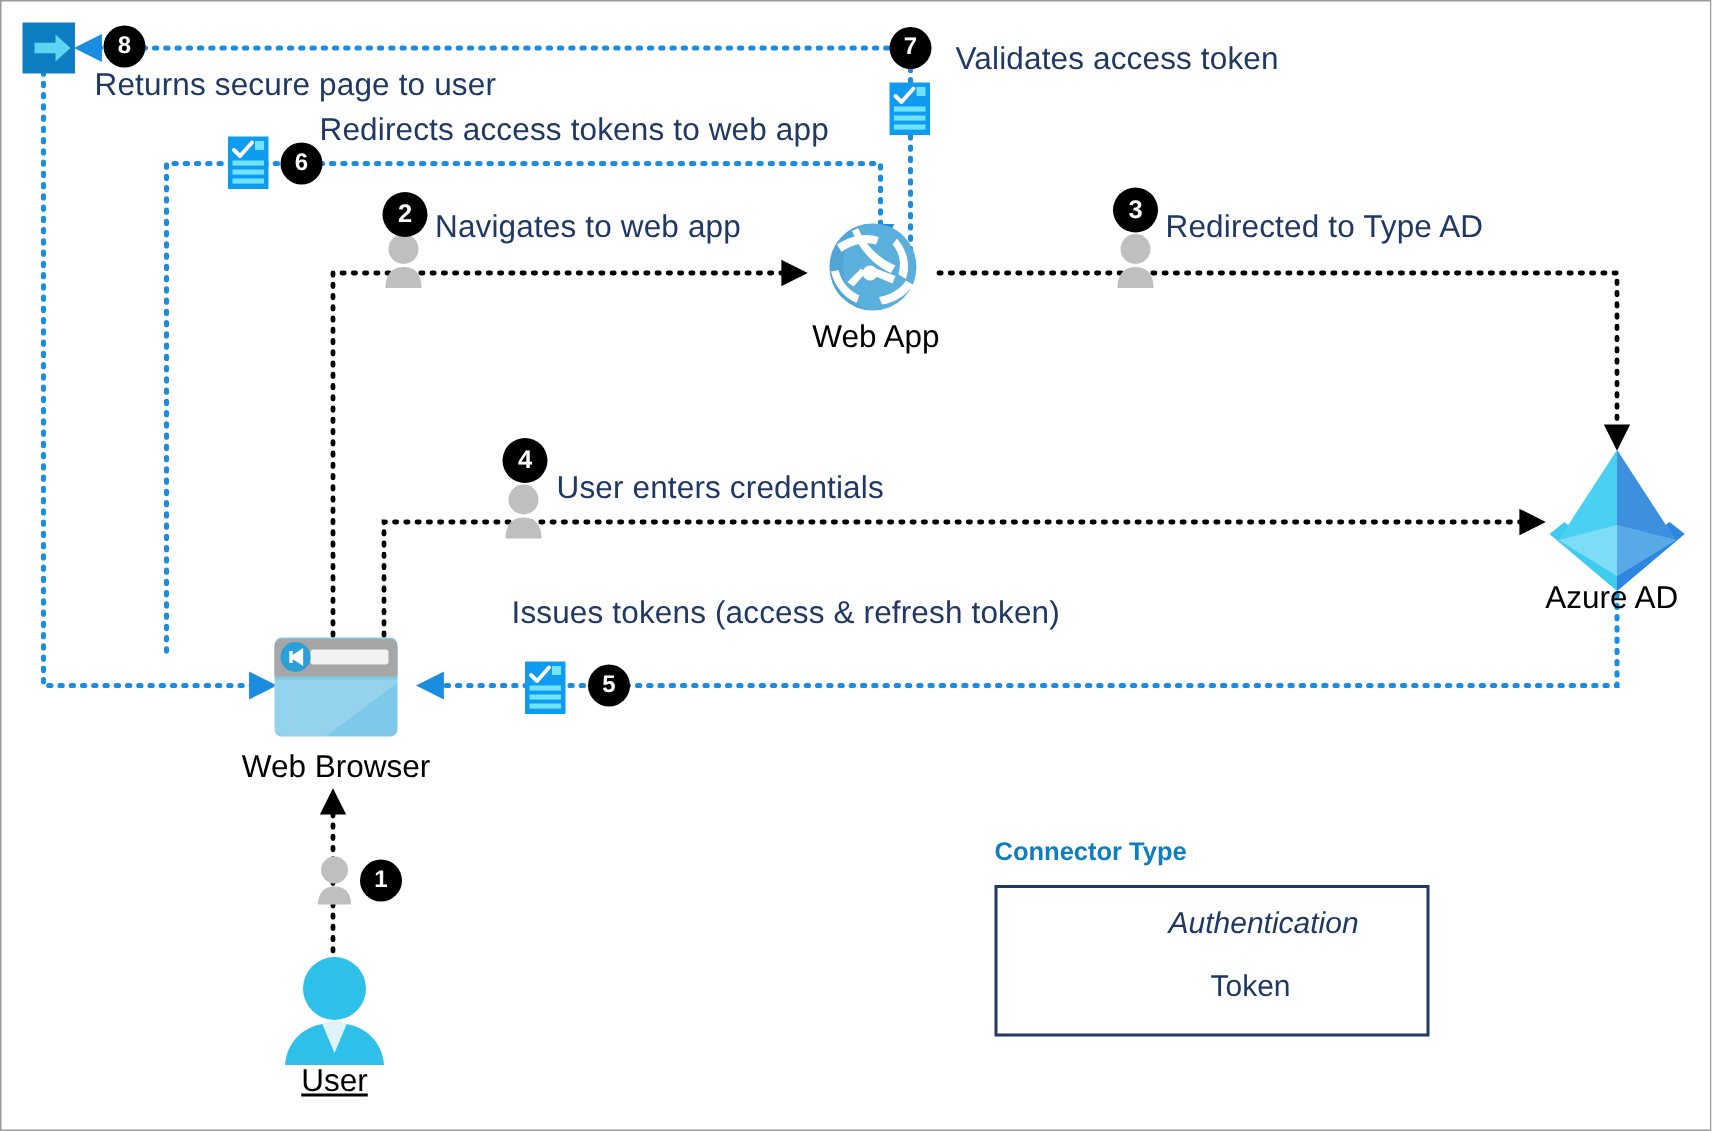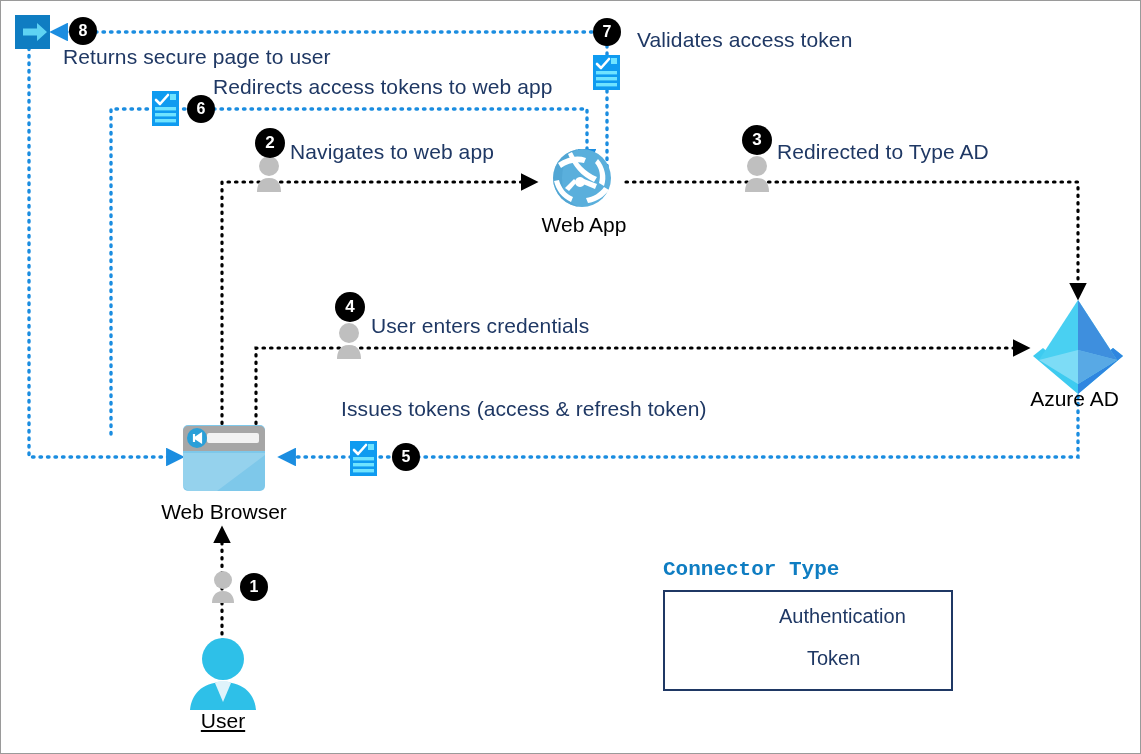--- a/index.html
+++ b/index.html
@@ -66,24 +66,23 @@
   }
   
   #legend-box {
     position: absolute;
     border: 2px solid #1f3864;
     background: #ffffff;
     box-sizing: border-box;
   }
   #legend-title {
     position: absolute;
-    font-size: 21px;
+    font-size: 17px;
     font-weight: bold;
     color: #0f7dc2;
-    font-family: Liberation Mono, monospace;
   }
   .legend-label {
     position: absolute;
     font-size: 20px;
     color: #1f3864;
   }
 </style>
 </head>
 <body>
 
@@ -224,16 +223,16 @@
   <div class="lbl step-text" style="left:370px; top:313px;">User enters credentials</div>
   <div class="lbl step-text" style="left:340px; top:396px;">Issues tokens (access &amp; refresh token)</div>
 
   <div class="lbl node-label" style="left:521px; top:212px; width:124px;">Web App</div>
   <div class="lbl node-label" style="left:1006px; top:386px; width:135px;">Azure AD</div>
   <div class="lbl node-label" style="left:155px; top:499px; width:136px;">Web Browser</div>
   <div class="lbl node-label" style="left:180px; top:708px; width:84px;text-decoration:underline;">User</div>
 
   <div id="legend-title" style="left:662px; top:557px;">Connector Type</div>
   <div id="legend-box" style="left:662px; top:589px; width:290px; height:101px;"></div>
-  <div class="legend-label" style="left:778px; top:604px;">Authentication</div>
+  <div class="legend-label" style="left:778px; top:604px;font-style:italic;">Authentication</div>
   <div class="legend-label" style="left:806px; top:646px;">Token</div>
 
 </div>
 
 </body></html>

